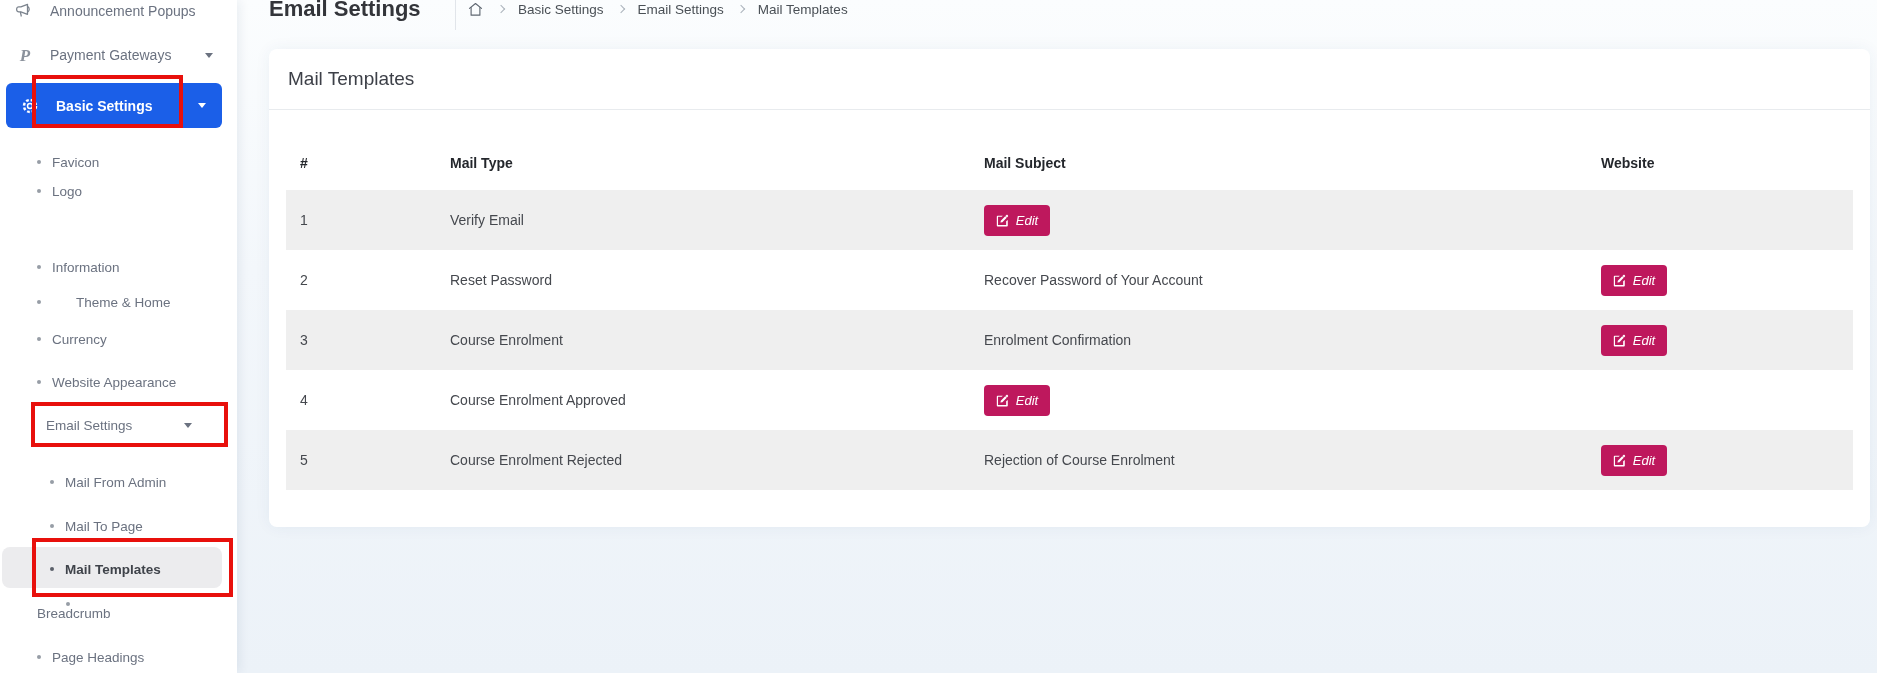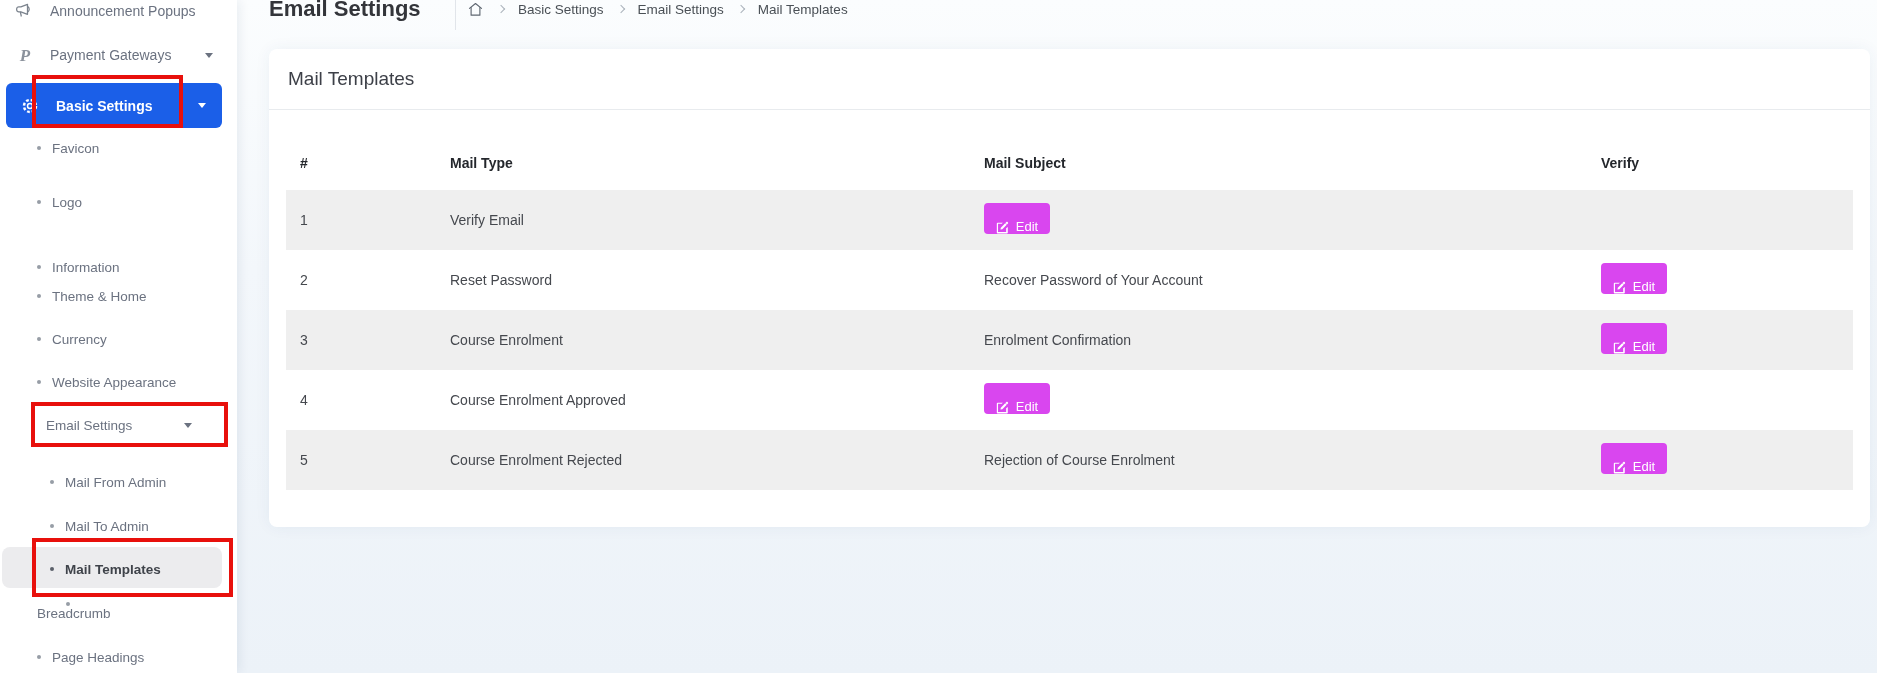--- a/index.html
+++ b/index.html
@@ -47,23 +47,23 @@
     border-bottom:1px solid #e8ebee; font-size:19px; color:#3d4048; }
 
   .tbl { margin:0 17px; }
   .trow { display:grid; grid-template-columns:150px 534px 617px 1fr; align-items:center; }
   .trow > div { padding-left:14px; font-size:14px; color:#45484e; }
   .thead { height:80px; padding-top:26px; }
   .thead > div { font-weight:700; color:#24272c; }
   .drow { height:60px; }
   .drow.odd { background:#efefef; }
 
-  .edit-btn { width:66px; height:31px; background:#d946ef; border:none; border-radius:4px;
+  .edit-btn { width:66px; height:31px; background:#be185d; border:none; border-radius:4px;
     color:#ffffff; font-size:13px; font-family:"Liberation Sans", sans-serif;
-    display:inline-flex; align-items:flex-end; justify-content:center; gap:7px; cursor:pointer; }
+    display:inline-flex; align-items:center; justify-content:center; gap:7px; cursor:pointer;font-style:italic; }
 </style>
 </head>
 <body>
 
 <div class="sidebar">
 
   <div class="side-item lvl0" style="top:0px;">
     <span class="ic">
       <svg width="20" height="20" viewBox="0 0 24 24" fill="none" stroke="#7b838d" stroke-width="1.5" stroke-linejoin="round">
         <path d="M15 4 L15 16 L7 13 L4.5 13 A2.5 2.5 0 0 1 2 10.5 L2 9.5 A2.5 2.5 0 0 1 4.5 7 L7 7 Z"></path>
@@ -86,33 +86,33 @@
     <span class="ic">
       <svg width="20" height="20" viewBox="0 0 24 24" fill="none" stroke="#ffffff">
         <circle cx="12" cy="12" r="7.2" stroke-width="3" stroke-dasharray="3.3 2.35"></circle>
         <circle cx="12" cy="12" r="3" stroke-width="1.8"></circle>
       </svg>
     </span>
     <span class="lbl">Basic Settings</span>
     <span class="caret"></span>
   </div>
 
-  <div class="side-item sub" style="left:37px; top:137px;">
+  <div class="side-item sub" style="left:37px; top:151px;">
     <span class="bullet"></span>
     <span>Favicon</span>
   </div>
-  <div class="side-item sub" style="left:37px; top:191px;text-align:center;">
+  <div class="side-item sub" style="left:37px; top:180px;text-align:center;">
     <span class="bullet"></span>
     <span>Logo</span>
   </div>
   <div class="side-item sub" style="left:37px; top:256px;">
     <span class="bullet"></span>
     <span>Information</span>
   </div>
-  <div class="side-item sub" style="left:37px; top:285px;">
+  <div class="side-item sub" style="left:37px; top:291px;gap:24px;">
     <span class="bullet"></span>
     <span>Theme &amp; Home</span>
   </div>
   <div class="side-item sub" style="left:37px; top:328px;">
     <span class="bullet"></span>
     <span>Currency</span>
   </div>
   <div class="side-item sub" style="left:37px; top:371px;">
     <span class="bullet"></span>
     <span>Website Appearance</span>
@@ -123,21 +123,21 @@
     <span>Email Settings</span>
     <span class="caret"></span>
   </div>
 
   <div class="side-item sub" style="left:50px; top:471px;">
     <span class="bullet"></span>
     <span>Mail From Admin</span>
   </div>
   <div class="side-item sub" style="left:50px; top:515px;">
     <span class="bullet"></span>
-    <span>Mail To Admin</span>
+    <span>Mail To Page</span>
   </div>
 
   <div class="active-pill"></div>
   <div class="side-item sub current" style="left:50px; top:558px;">
     <span class="bullet"></span>
     <span>Mail Templates</span>
   </div>
 
   <div class="side-item sub" style="left:37px; top:602px;flex-direction:column;">
     <span class="bullet"></span>
@@ -174,21 +174,21 @@
   </div>
 
   <div class="card">
     <div class="card-header">Mail Templates</div>
 
     <div class="tbl">
       <div class="trow thead">
         <div>#</div>
         <div>Mail Type</div>
         <div>Mail Subject</div>
-        <div>Verify</div>
+        <div>Website</div>
       </div>
 
       <div class="trow drow odd">
         <div>1</div>
         <div>Verify Email</div>
         <div>
           <button class="edit-btn">
             <svg width="13" height="13" viewBox="0 0 512 512" fill="#ffffff">
                 <path d="M471 57l-16-16c-12-12-32-12-44 0l-39 39 60 60 39-39c12-12 12-32 0-44zM190 262l-16 76 76-16 172-172-60-60-172 172zM400 289v143H80V112h143l48-48H64c-18 0-32 14-32 32v368c0 18 14 32 32 32h368c18 0 32-14 32-32V241l-64 48z"></path>
               </svg>

